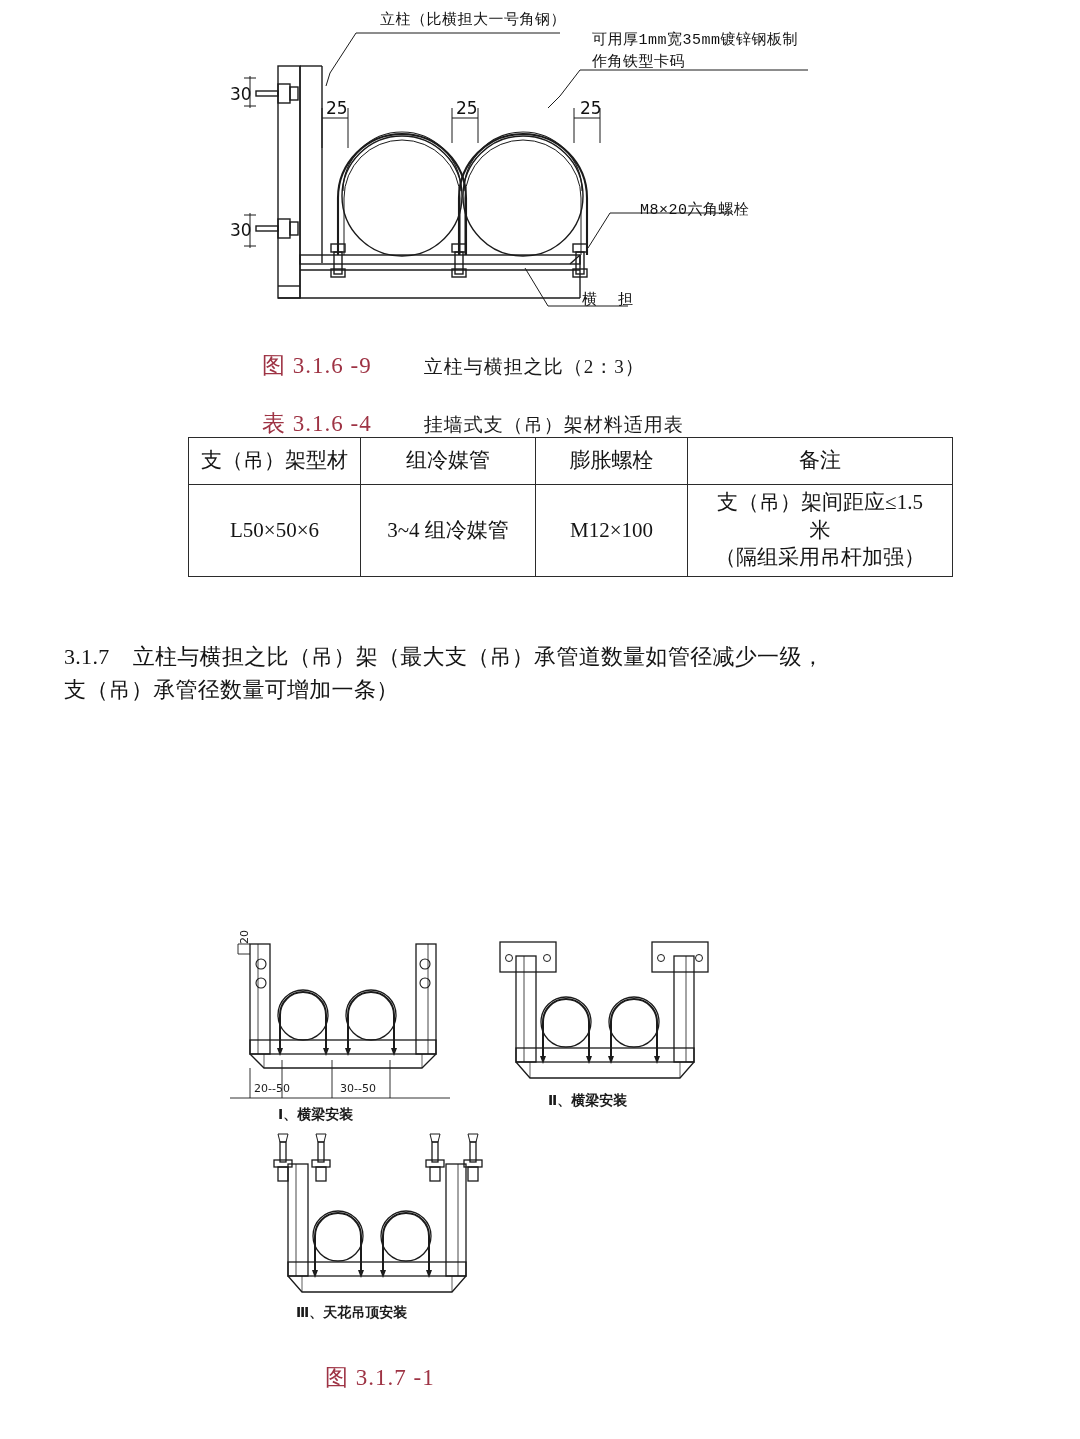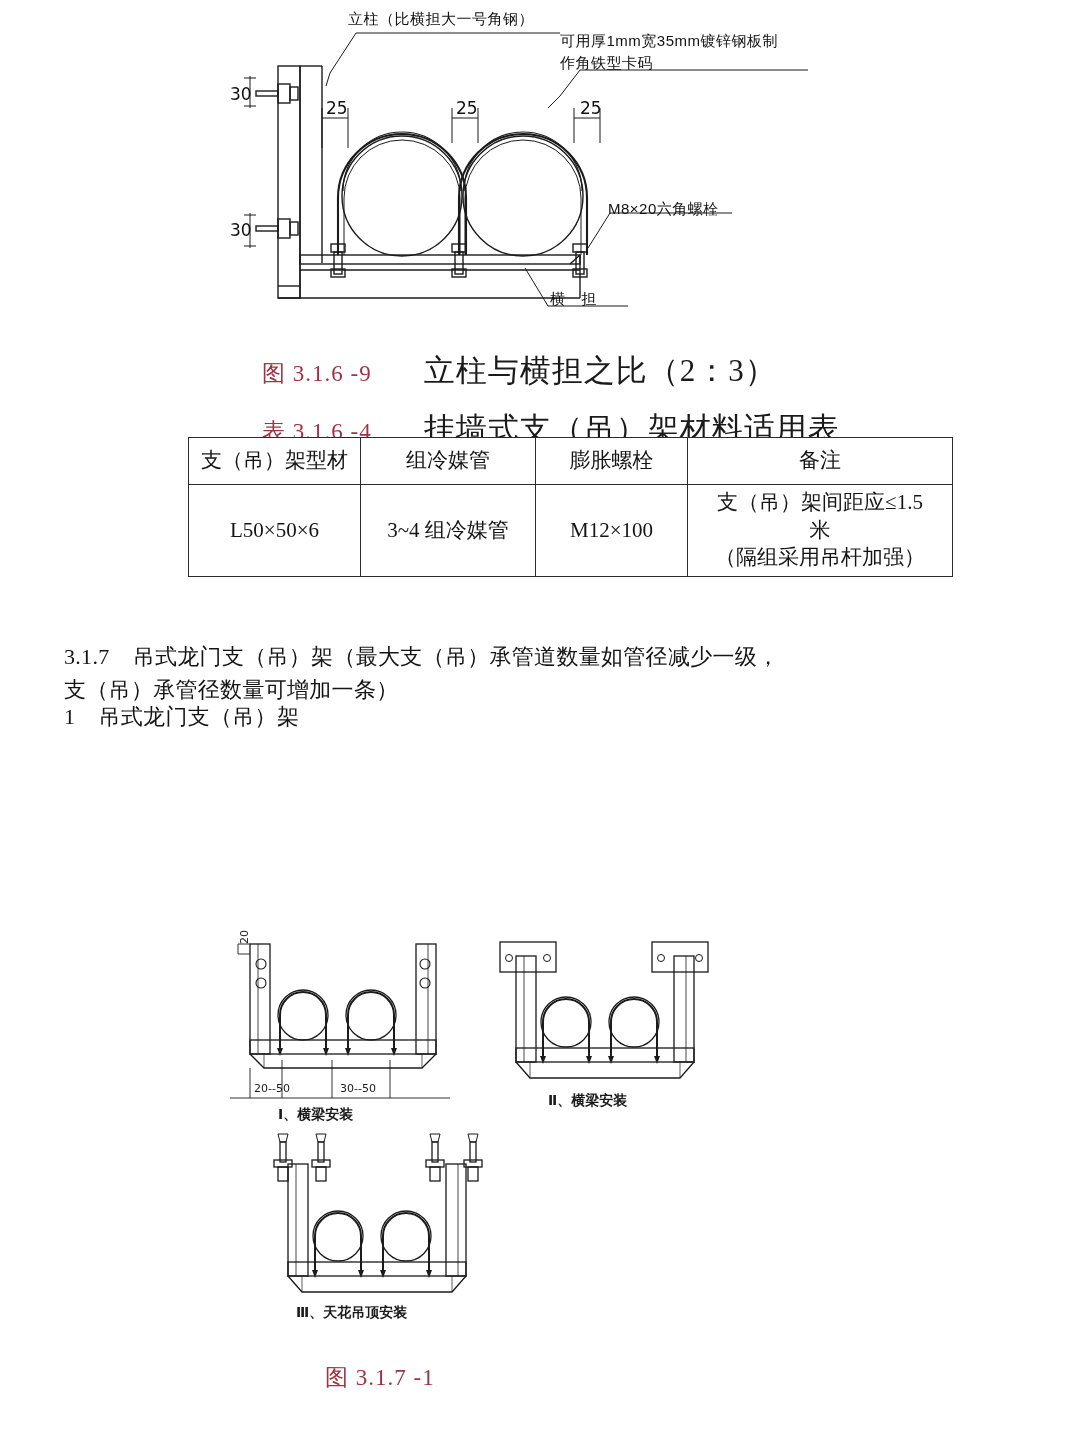--- a/index.html
+++ b/index.html
@@ -28,25 +28,26 @@
   #fig-1 {
     position: absolute;
     left: 230px;
     top: 8px;
     width: 620px;
     height: 320px;
   }
   #fig-1 svg { display: block; }
 
   .cad-label {
-    font-family: Liberation Sans, sans-serif;
+    font-family: Liberation Mono, monospace;
     font-size: 15px;
     letter-spacing: .5px;
     color: #111;
     white-space: nowrap;
+    margin-left: 32px;
   }
   .cad-dim {
     font-family: "DejaVu Sans", "Liberation Sans", sans-serif;
     font-size: 17px;
     color: #111;
     white-space: nowrap;
   }
 
   
   .caption-row {
@@ -57,21 +58,21 @@
   }
   .cap-num {
     color: #9e3344;
     font-family: "Liberation Serif", serif;
     font-size: 23px;
     letter-spacing: 1px;
   }
   .cap-text {
     color: #1a1a1a;
     font-family: "Liberation Serif", serif;
-    font-size: 31px;
+    font-size: 19px;
     margin-left: 52px;
     letter-spacing: 1px;
   }
 
   
   #mat-table {
     position: absolute;
     left: 188px;
     top: 437px;
     width: 764px;
@@ -275,23 +276,22 @@
         <td>L50×50×6</td>
         <td>3~4 组冷媒管</td>
         <td>M12×100</td>
         <td style="white-space:pre-line;">支（吊）架间距应≤1.5
 米
 （隔组采用吊杆加强）</td>
       </tr>
     </tbody>
   </table>
 
-  <div class="para" id="para-317">3.1.7    吊式龙门支（吊）架（最大支（吊）承管道数量如管径减少一级，
+  <div class="para" id="para-317">3.1.7    立柱与横担之比（吊）架（最大支（吊）承管道数量如管径减少一级，
 支（吊）承管径数量可增加一条）</div>
-  <div class="para" id="para-1">1    吊式龙门支（吊）架</div>
 
   <div id="fig-2">
     <svg width="560" height="400" viewBox="0 0 560 400">
       <g fill="none" stroke="#1b1b1b" stroke-width="1.3">
 
         <g>
 
           <rect x="30" y="14" width="20" height="110"></rect>
           <line x1="38" y1="14" x2="38" y2="124" stroke-width="0.8"></line>
 

